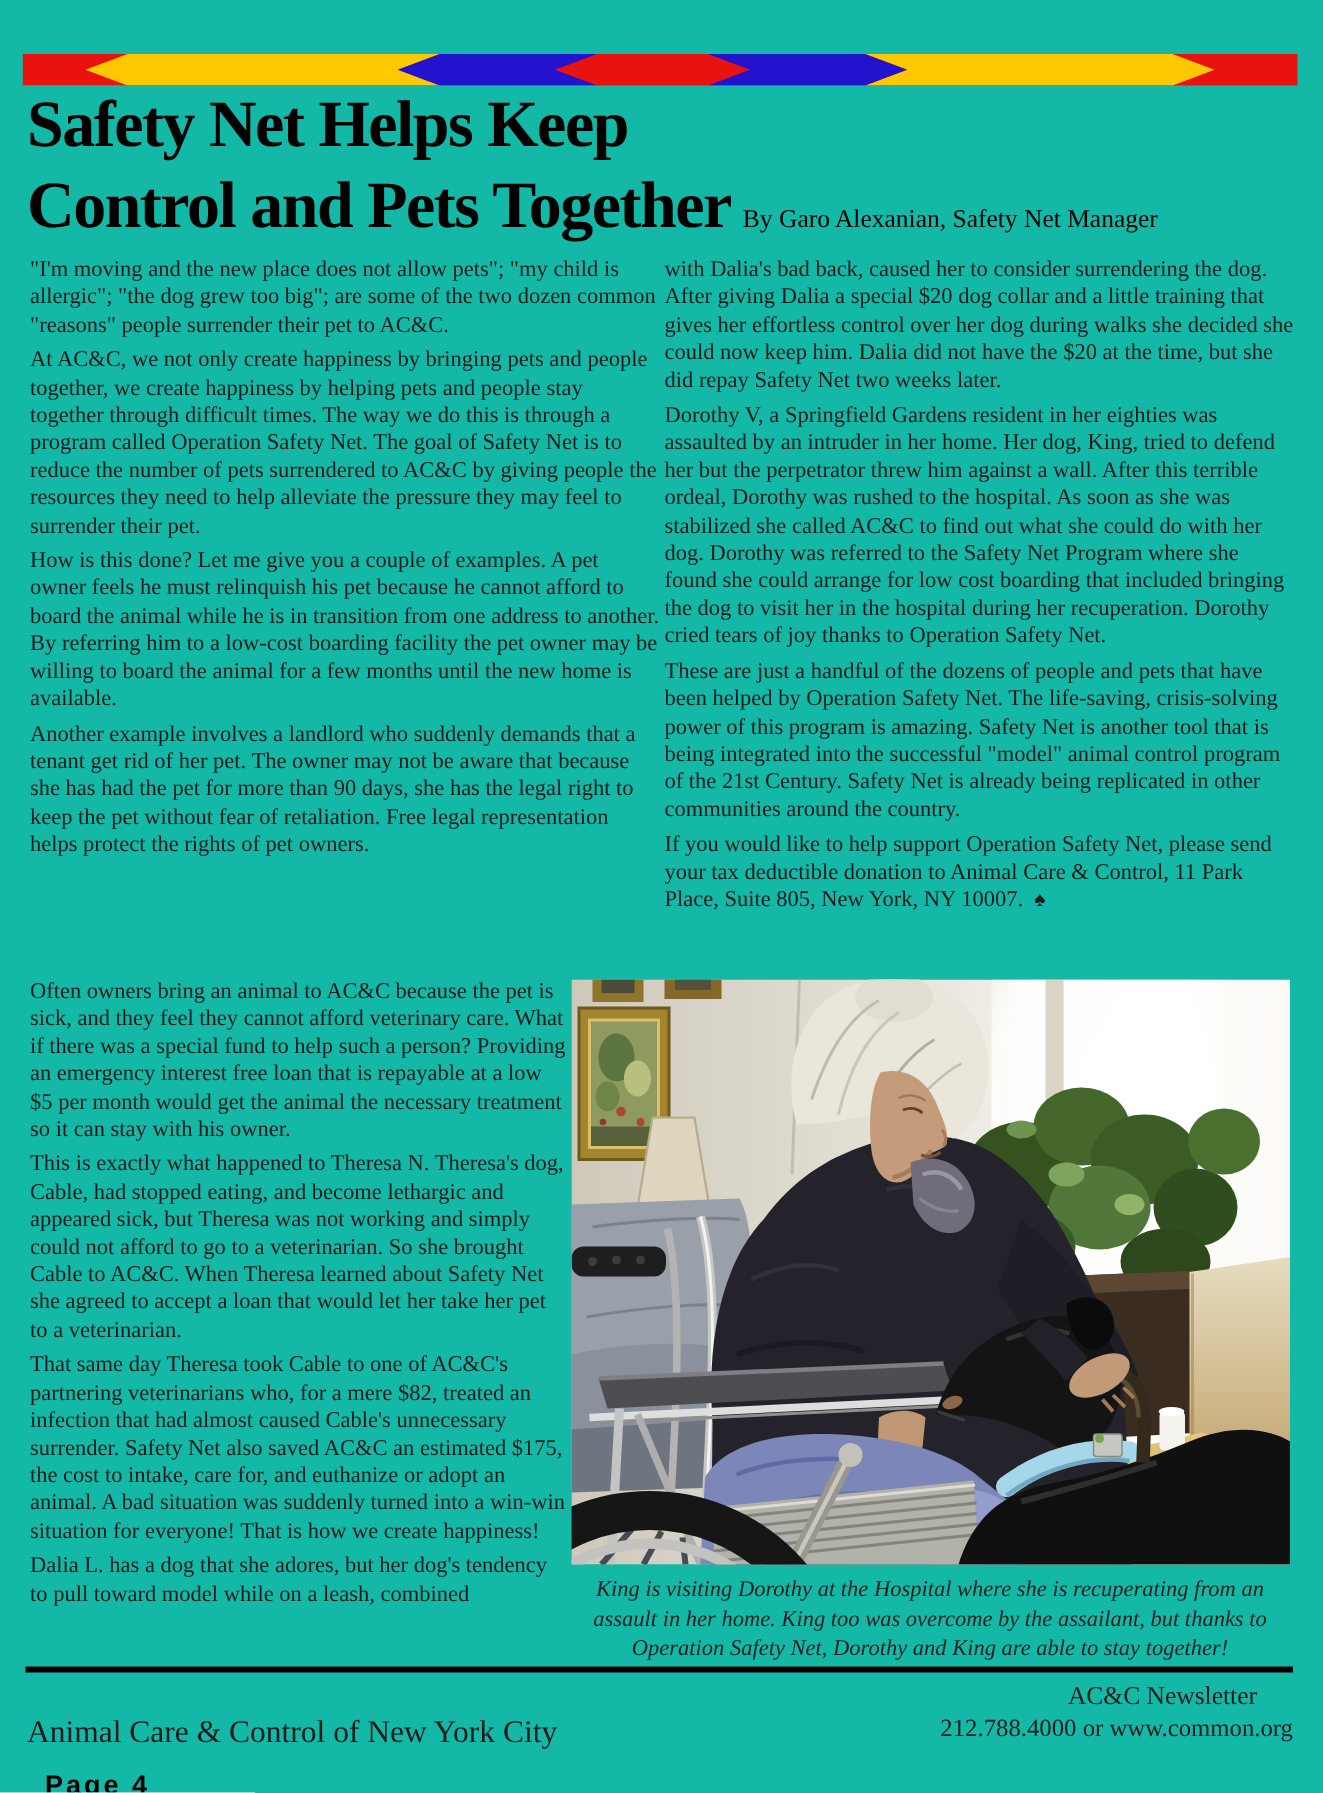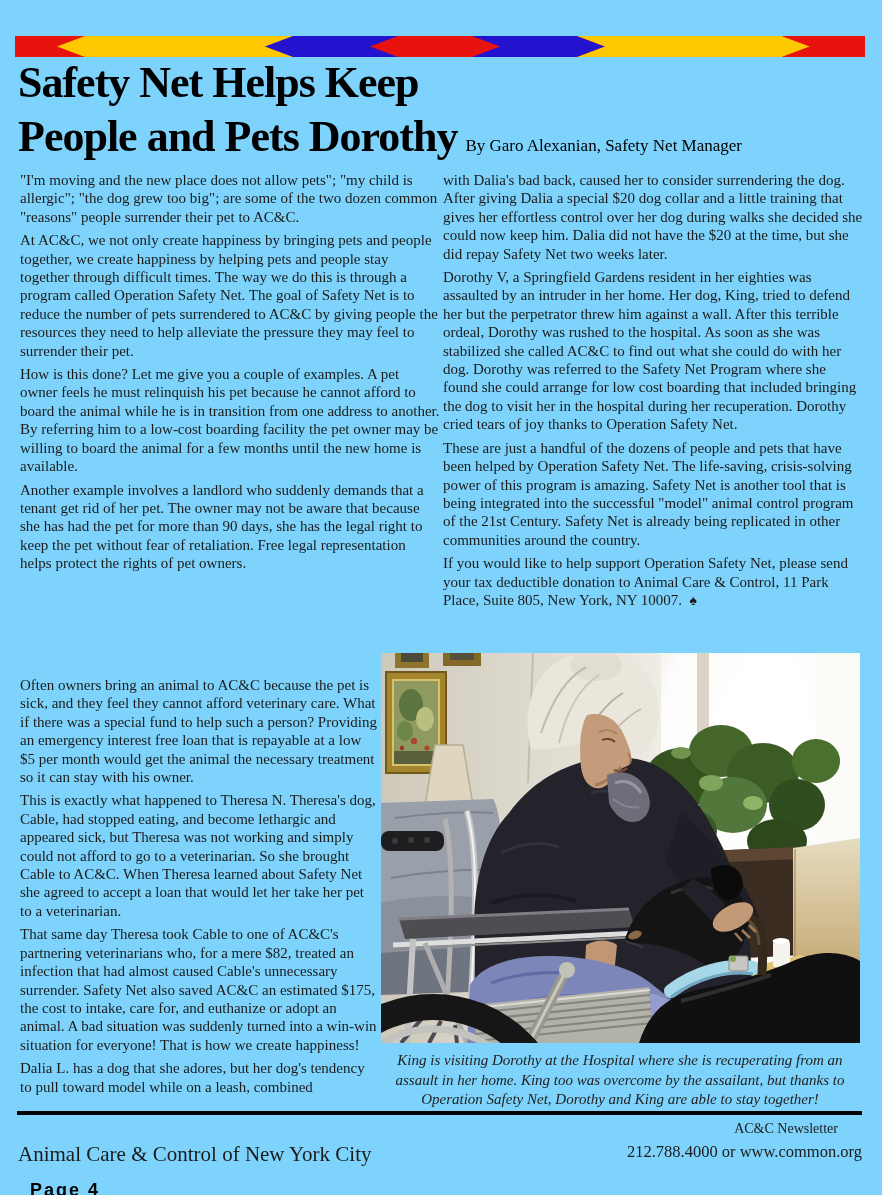--- a/index.html
+++ b/index.html
@@ -1,56 +1,56 @@
 <!DOCTYPE html>
 <html><head>
 <meta charset="utf-8">
 <style>
   html,body{margin:0;padding:0;background:#ffffff;}
-  .page{position:relative;width:882px;height:1195px;background:#7dd3fc;
+  .page{position:relative;width:882px;height:1195px;background:#14b8a6;
         font-family:"Liberation Serif",serif;color:#1b1b1b;overflow:hidden;}
   .band{position:absolute;left:15px;top:36px;width:850px;height:21px;display:block;}
   .title{position:absolute;left:18px;top:56px;margin:0;font-weight:bold;
          font-size:44px;line-height:54px;letter-spacing:-1px;color:#000;}
   .byline{font-size:17px;font-weight:normal;letter-spacing:0;margin-left:8px;}
   .col{position:absolute;font-size:15px;line-height:18.4px;}
   .col p{margin:0 0 5px 0;}
   .colL{left:20px;top:171px;width:420px;}
-  .colLN{left:20px;top:676px;width:358px;}
+  .colLN{left:20px;top:652px;width:358px;}
   .colR{left:443px;top:171px;width:420px;}
   .spade{font-size:14px;}
   .photo{position:absolute;left:381px;top:653px;width:479px;height:390px;}
   .photo svg{display:block;width:100%;height:100%;}
   .caption{position:absolute;left:376px;top:1051px;width:488px;text-align:center;
            font-style:italic;font-size:15px;line-height:19.5px;color:#222;}
   .footrule{position:absolute;left:17px;top:1111px;width:845px;height:4px;background:#000;}
   .pg{position:absolute;left:30px;top:1180px;font-family:"Liberation Sans",sans-serif;
       font-size:18px;font-weight:bold;letter-spacing:2px;color:#000;}
-  .nl{position:absolute;right:44px;top:1121px;font-size:14px;}
+  .nl{position:absolute;right:44px;top:1121px;font-size:17px;}
   .org{position:absolute;left:18px;top:1142px;font-size:21px;}
   .contact{position:absolute;right:20px;top:1142px;font-size:16.5px;}
 </style>
 </head>
 <body>
 
 <div class="page">
 
   <svg class="band" viewBox="0 0 850 21" preserveAspectRatio="none">
     <rect x="0" y="0" width="850" height="21" fill="#e8130e"></rect>
     <polygon points="42,10.5 70,0 278,0 278,21 70,21" fill="#fdc800"></polygon>
     <polygon points="250,10.5 278,0 383,0 383,21 278,21" fill="#2313cf"></polygon>
     <polygon points="355,10.5 383,0 457,0 485,10.5 457,21 383,21" fill="#e8130e"></polygon>
     <polygon points="457,0 562,0 590,10.5 562,21 457,21 485,10.5" fill="#2313cf"></polygon>
     <polygon points="562,0 767,0 795,10.5 767,21 562,21 590,10.5" fill="#fdc800"></polygon>
     <polygon points="767,0 850,0 850,21 767,21 795,10.5" fill="#e8130e"></polygon>
   </svg>
 
   <h1 class="title">
     <span>Safety Net Helps Keep</span><br>
-    <span>People and Pets Dorothy</span><span class="byline">By Garo Alexanian, Safety Net Manager</span>
+    <span>Control and Pets Together</span><span class="byline">By Garo Alexanian, Safety Net Manager</span>
   </h1>
 
   <div class="col colL">
     <p>"I'm moving and the new place does not allow pets"; "my child is allergic"; "the dog grew too big"; are some of the two dozen common "reasons" people surrender their pet to AC&amp;C.</p>
     <p>At AC&amp;C, we not only create happiness by bringing pets and people together, we create happiness by helping pets and people stay together through difficult times.  The way we do this is through a program called Operation Safety Net.  The goal of Safety Net is to reduce the number of pets surrendered to AC&amp;C by giving people the resources they need to help alleviate the pressure they may feel to surrender their pet.</p>
     <p>How is this done?  Let me give you a couple of examples.  A pet owner feels he must relinquish his pet because he cannot afford to board the animal while he is in transition from one address to another.  By referring him to a low-cost boarding facility the pet owner may be willing to board the animal for a few months until the new home is available.</p>
     <p>Another example involves a landlord who suddenly demands that a tenant get rid of her pet.  The owner may not be aware that because she has had the pet for more than 90 days, she has the legal right to keep the pet without fear of retaliation.  Free legal representation helps protect the rights of pet owners.</p>
   </div>
 
   <div class="col colLN">

